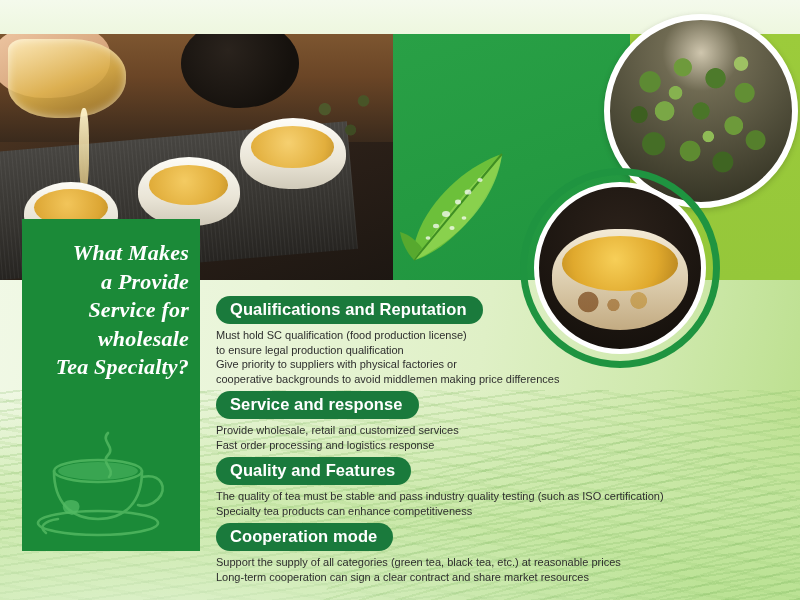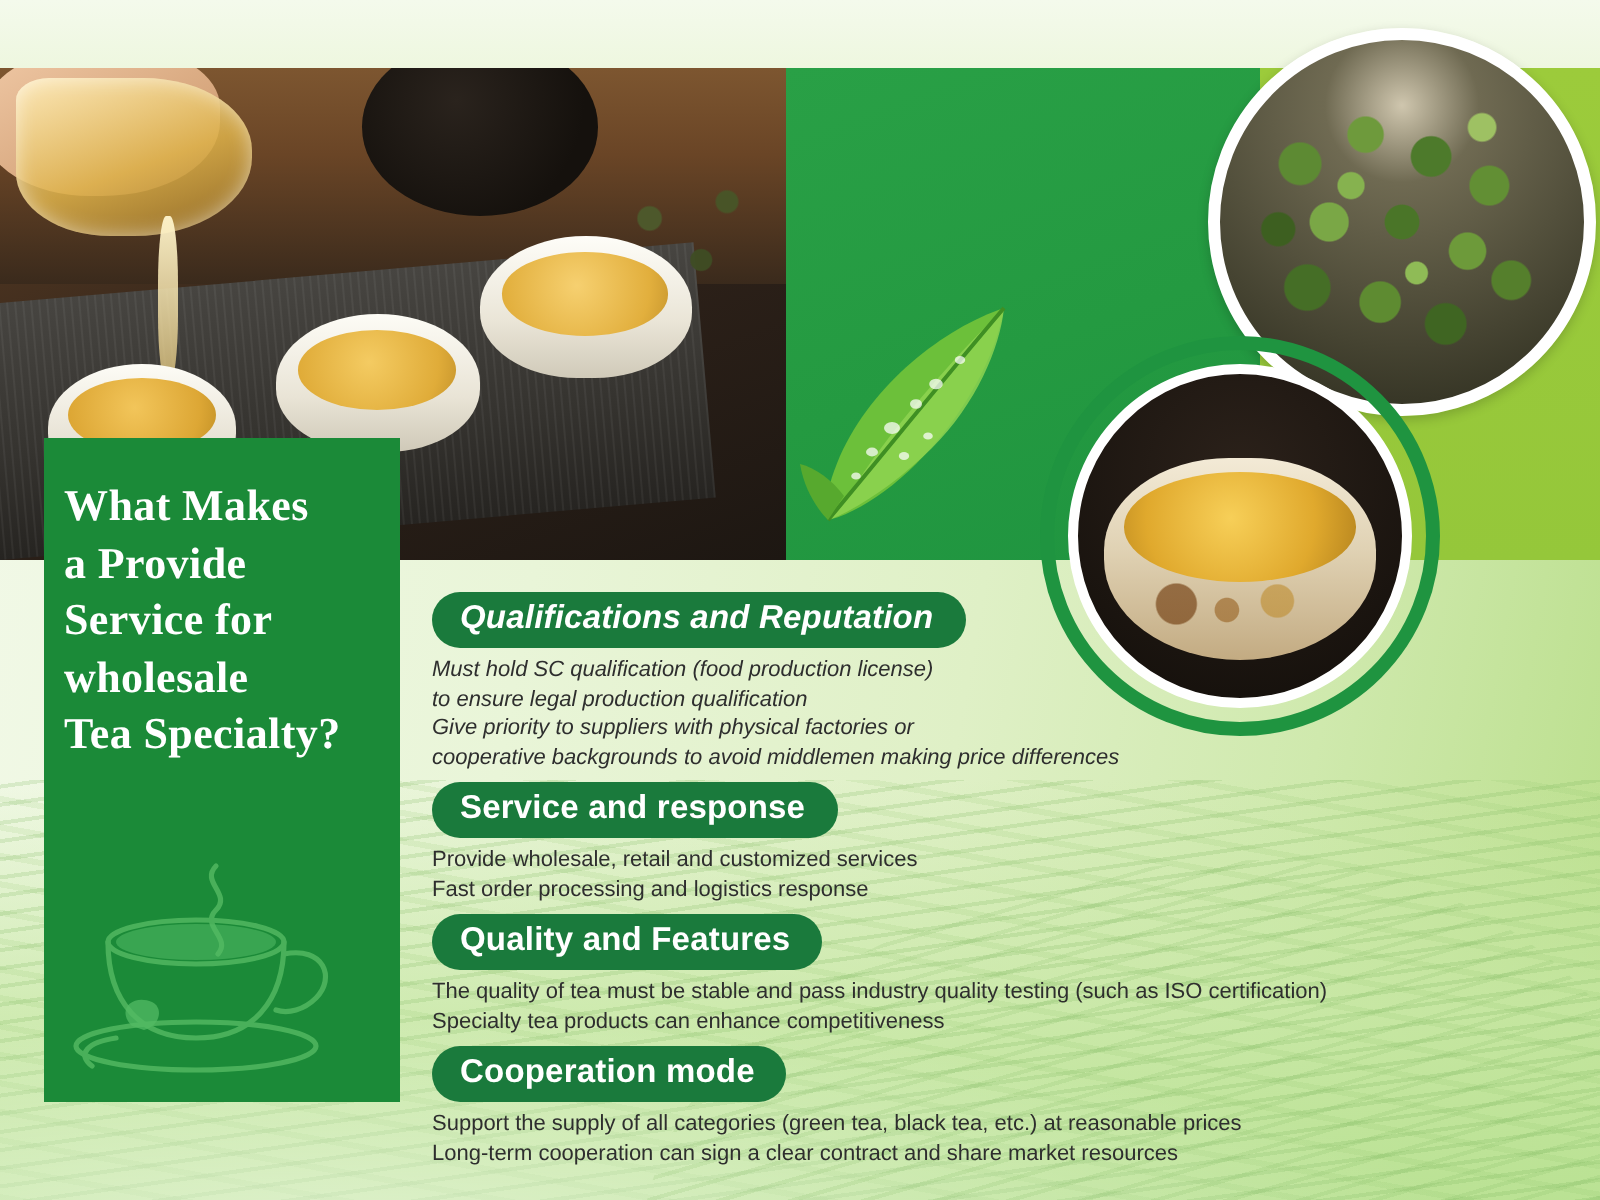--- a/index.html
+++ b/index.html
@@ -165,27 +165,28 @@
   }
 
   
   .title-panel{
     position:absolute; left:22px; top:219px; width:178px; height:332px;
     background:#1b8a38; overflow:hidden;
   }
   .title-text{
     position:relative; z-index:2;
     padding:20px 11px 0 10px;
-    text-align:left;
+    text-align:right;
     color:#ffffff;
     font-family:"Liberation Serif", serif;
     font-weight:bold;
     font-size:22px;
     line-height:1.30;
     letter-spacing:.2px;
+    font-style:italic;
   }
   .cup-art{ position:absolute; left:14px; bottom:6px; width:150px; height:118px; z-index:1; opacity:.95; }
 
   
   .sections{ position:absolute; left:216px; top:296px; width:580px; }
   .section{ margin-bottom:4px; }
   .pill{
     display:inline-block;
     background:#1a7a3c;
     color:#ffffff;
@@ -196,21 +197,21 @@
     letter-spacing:.1px;
     white-space:nowrap;
   }
   .body{
     margin-top:4px;
     color:#2e2e2e;
     font-size:11px;
     line-height:1.32;
   }
   .body div{ white-space:nowrap; }
-  .s1{ margin-bottom:5px;font-style:italic; }
+  .s1{ margin-bottom:5px; }
   .s2{ margin-bottom:5px; }
   .s3{ margin-bottom:5px; }
 </style>
 </head>
 <body>
 
 <div id="poster">
 
   <div class="bg-base"></div>
   <div class="bg-top-pale"></div>

